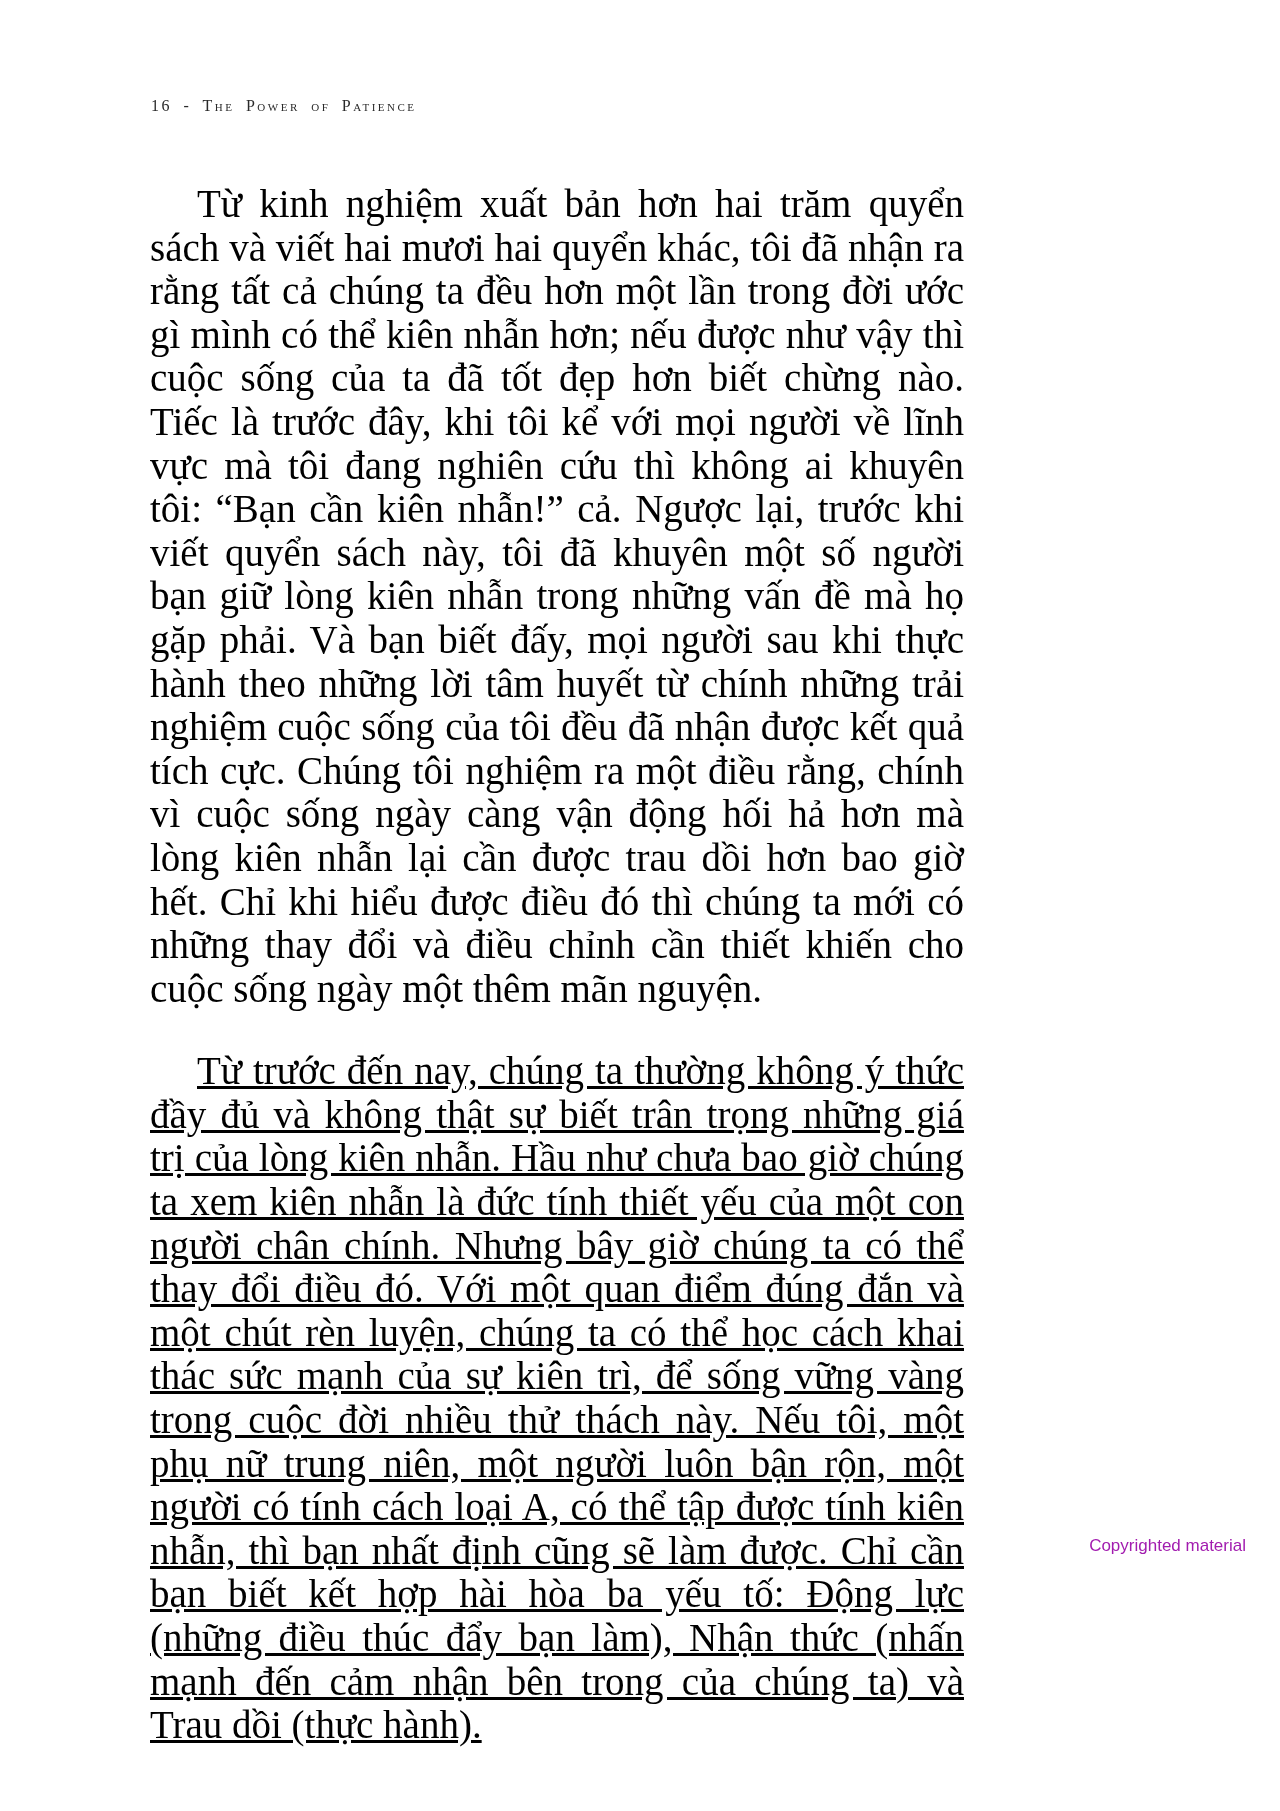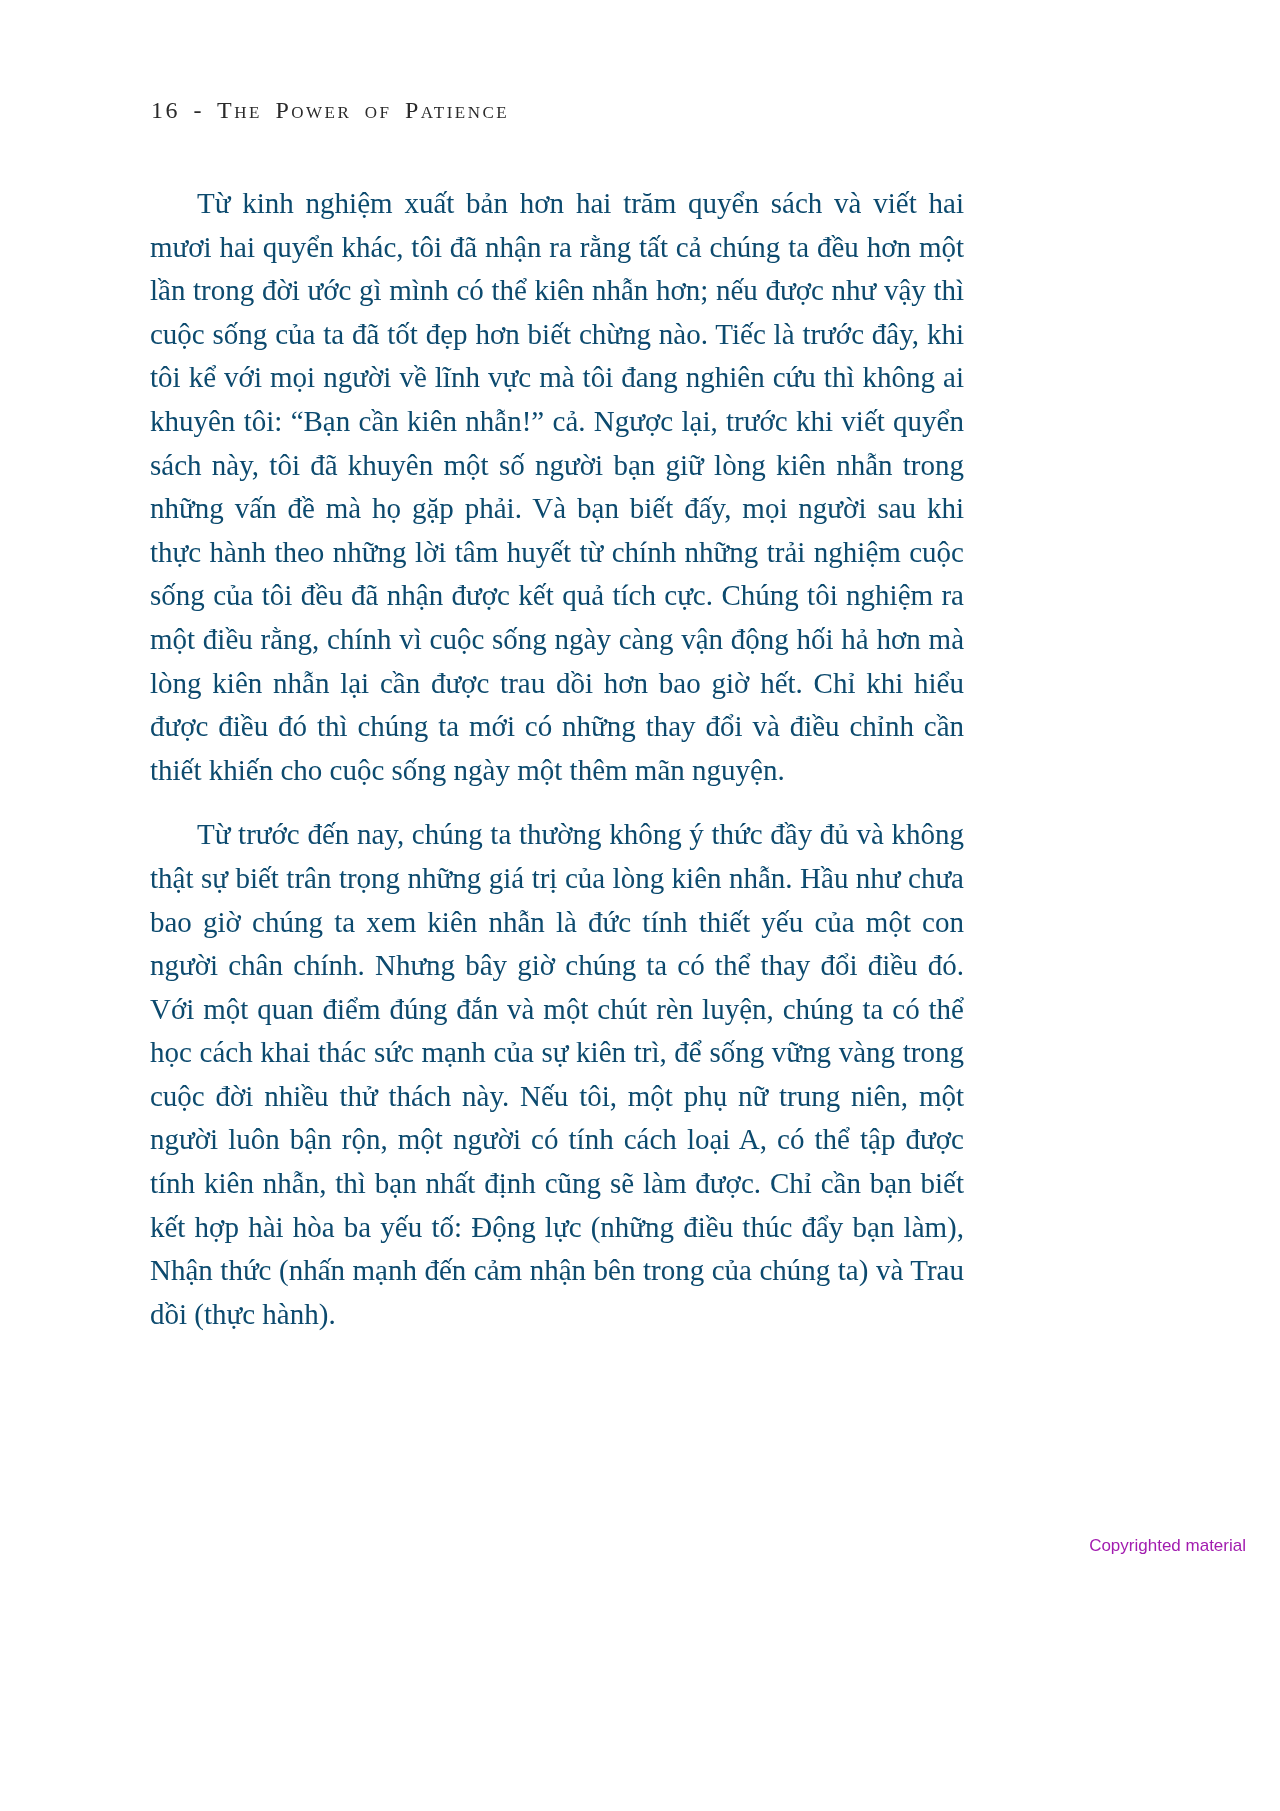--- a/index.html
+++ b/index.html
@@ -17,43 +17,44 @@
     position: relative;
     width: 1280px;
     height: 1811px;
     background: #ffffff;
     overflow: hidden;
   }
   .page-header {
     position: absolute;
     left: 151px;
     top: 97px;
-    font-size: 24px;
+    font-size: 16px;
     letter-spacing: 2.5px;
     word-spacing: 5px;
     font-variant: small-caps;
     color: #2a2a2a;
     white-space: nowrap;
   }
   .content {
     position: absolute;
     left: 150px;
     top: 182px;
     width: 814px;
-    font-size: 29px;
+    font-size: 39px;
     line-height: 43.6px;
     text-align: justify;
-    color: #0c4a6e;
+    color: #000000;
   }
   .content p {
     margin: 0;
     text-indent: 47px;
   }
   .content p + p {
-    margin-top: 21px;
+    margin-top: 39px;
+    text-decoration: underline;
   }
   .copyright {
     position: absolute;
     right: 34px;
     top: 1536px;
     font-family: "Liberation Sans", "DejaVu Sans", sans-serif;
     font-size: 17px;
     color: #a21caf;
   }
 </style>

